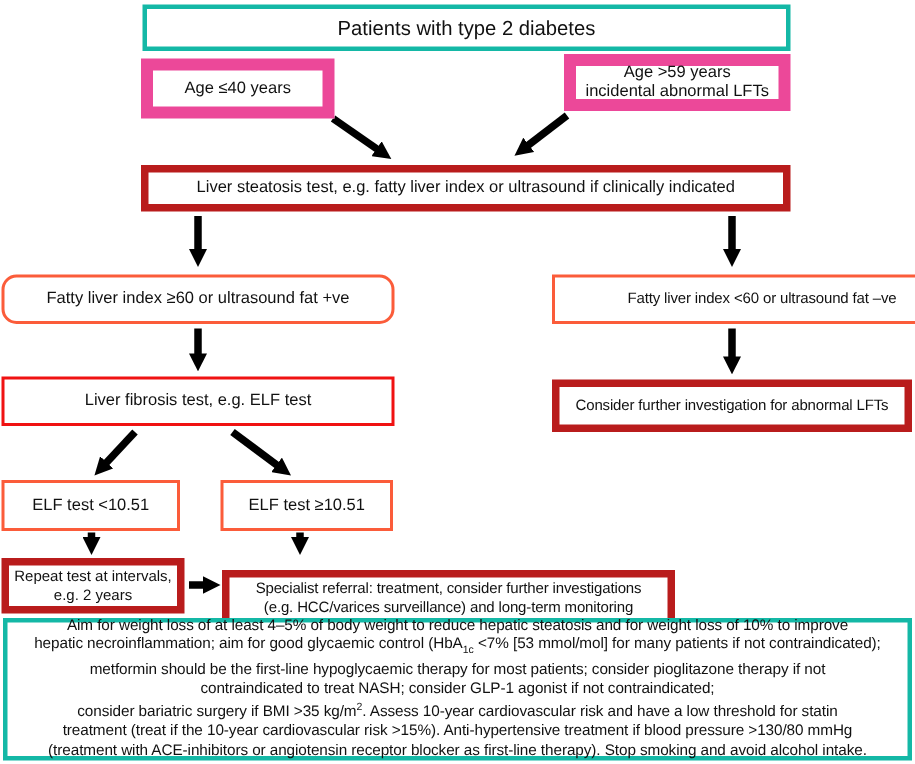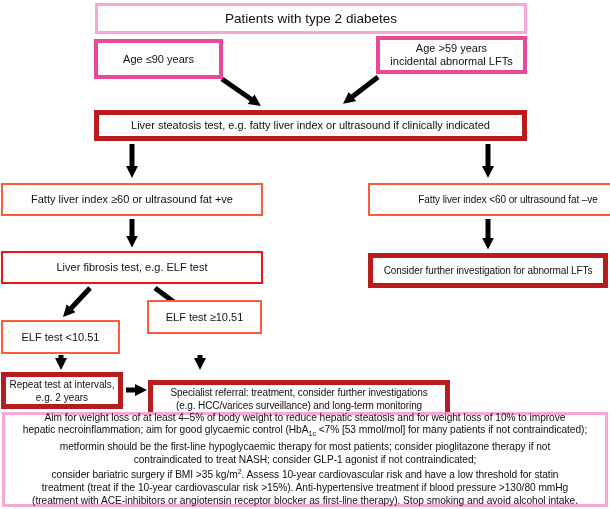--- a/index.html
+++ b/index.html
@@ -6,25 +6,25 @@
   .canvas{
     position:relative;width:610px;height:509px;background:#fff;
     font-family:"Liberation Sans","DejaVu Sans",sans-serif;color:#111;
     overflow:hidden;
   }
   .box{
     position:absolute;box-sizing:border-box;background:#fff;
     display:flex;align-items:center;justify-content:center;
     text-align:center;font-size:11px;line-height:13px;padding:1px 3px;
   }
-  .b-orangered{border:3px solid #f9a8d4;}
+  .b-orangered{border:3px solid #14b8a6;}
   .b-orange{border:2px solid #fb5c3a;}
   .b-red{border:2px solid #f01212;}
   .b-blackthick{border:5px solid #b91c1c;}
-  .b-blackthin{border:4px solid #ec4899;}
+  .b-blackthin{border:8px solid #ec4899;}
   .title-box{font-size:13.5px;}
   .small{font-size:10px;letter-spacing:-0.1px;white-space:nowrap;}
   .advice-box{
     font-size:10.2px;line-height:12.6px;letter-spacing:-0.05px;
     padding:2px 4px;
   }
   .arrows{position:absolute;left:0;top:0;pointer-events:none;}
   .arrows line{stroke:#000;stroke-width:5;}
   sub,sup{font-size:7px;letter-spacing:0;}
 </style>
@@ -50,52 +50,52 @@
     <line x1="61" y1="355" x2="61" y2="360.4" marker-end="url(#ah)"></line>
     <line x1="200" y1="355" x2="200" y2="360.4" marker-end="url(#ah)"></line>
     <line x1="126" y1="390" x2="137.4" y2="390" marker-end="url(#ah)"></line>
   </svg>
 
   <div class="box b-orangered title-box" style="left:95px;top:3px;width:432px;height:31px;">
     <span>Patients with type 2 diabetes</span>
   </div>
 
   <div class="box b-blackthin" style="left:94px;top:39px;width:129px;height:40px;">
-    <span>Age ≤90 years</span>
+    <span>Age ≤40 years</span>
   </div>
 
   <div class="box b-blackthin" style="left:376px;top:36px;width:151px;height:38px;">
     <span>Age &gt;59 years<br>incidental abnormal LFTs</span>
   </div>
 
   <div class="box b-blackthick" style="left:94px;top:110px;width:433px;height:31px;">
     <span>Liver steatosis test, e.g. fatty liver index or ultrasound if clinically indicated</span>
   </div>
 
-  <div class="box b-orange" style="left:1px;top:183px;width:262px;height:33px;">
+  <div class="box b-orange" style="left:1px;top:183px;width:262px;height:33px;border-radius:10px;">
     <span>Fatty liver index ≥60 or ultrasound fat +ve</span>
   </div>
 
   <div class="box b-orange" style="left:368px;top:183px;width:280px;height:33px;">
     <span class="small">Fatty liver index &lt;60 or ultrasound fat –ve</span>
   </div>
 
   <div class="box b-red" style="left:1px;top:251px;width:262px;height:33px;">
     <span>Liver fibrosis test, e.g. ELF test</span>
   </div>
 
   <div class="box b-blackthick" style="left:368px;top:253px;width:240px;height:35px;">
     <span class="small">Consider further investigation for abnormal LFTs</span>
   </div>
 
   <div class="box b-orange" style="left:1px;top:320px;width:119px;height:34px;">
     <span>ELF test &lt;10.51</span>
   </div>
 
-  <div class="box b-orange" style="left:147px;top:300px;width:115px;height:34px;">
+  <div class="box b-orange" style="left:147px;top:320px;width:115px;height:34px;">
     <span>ELF test ≥10.51</span>
   </div>
 
   <div class="box b-blackthick" style="left:1px;top:372px;width:122px;height:37px;font-size:10px;">
     <span>Repeat test at intervals,<br>e.g. 2 years</span>
   </div>
 
   <div class="box b-blackthick" style="left:148px;top:380px;width:302px;height:37px;">
     <span class="small">Specialist referral: treatment, consider further investigations<br>(e.g. HCC/varices surveillance) and long-term monitoring</span>
   </div>

